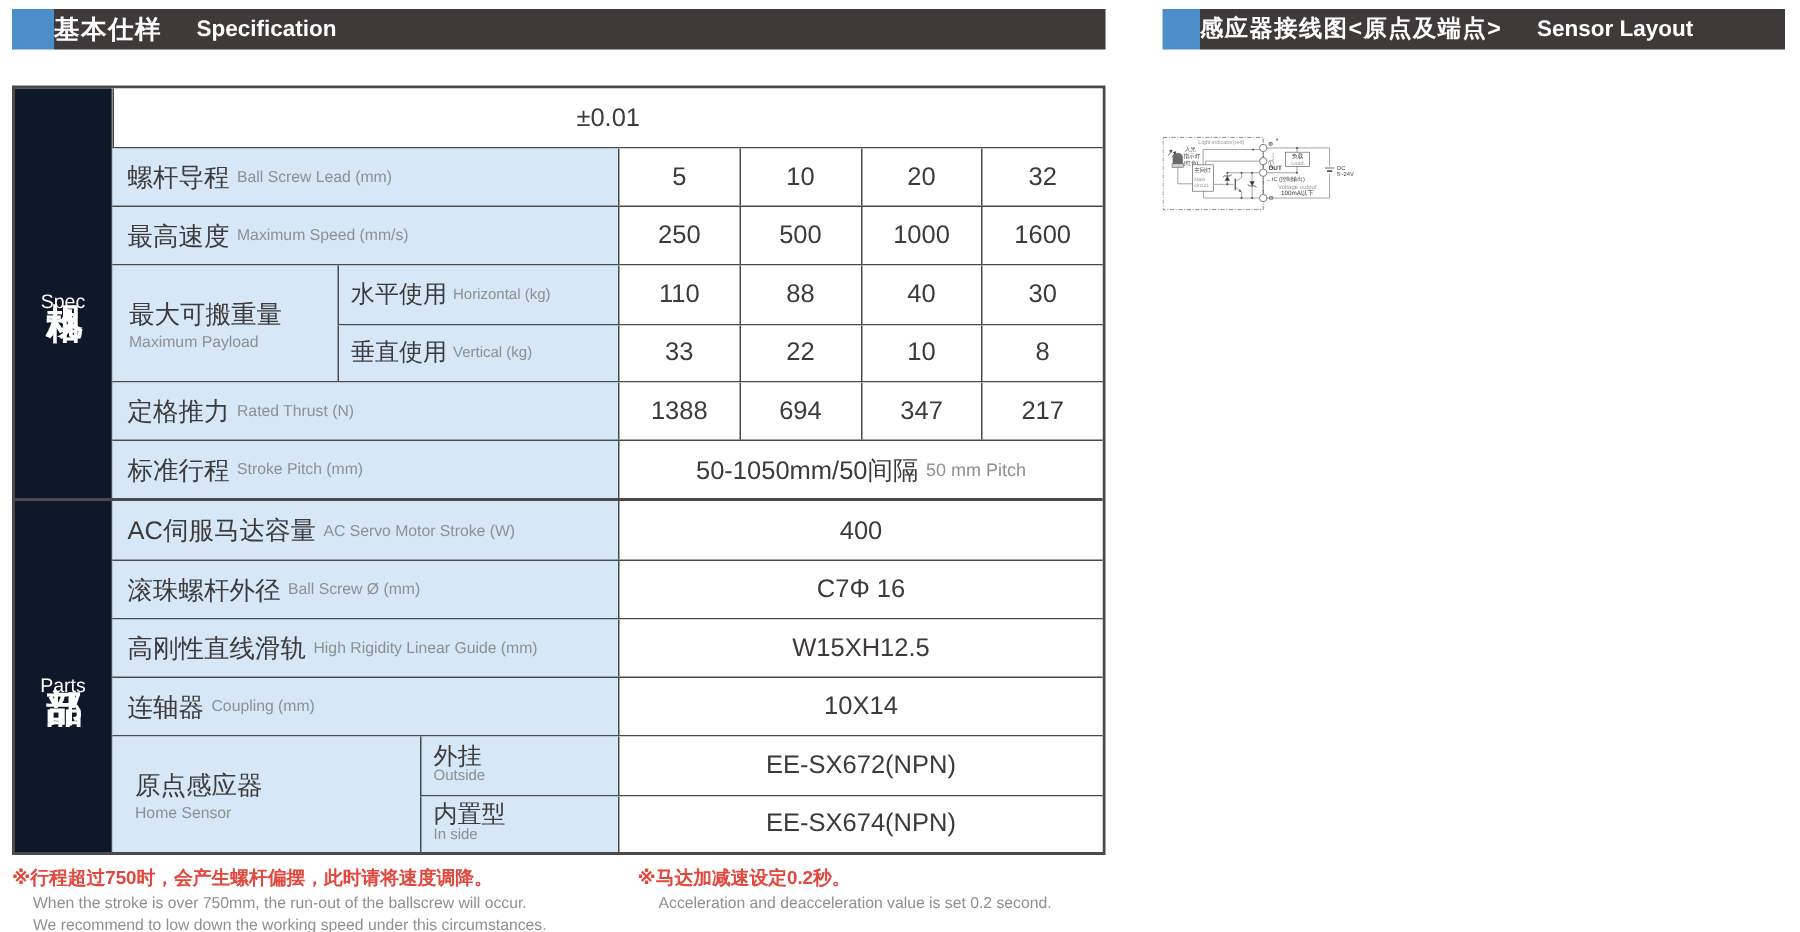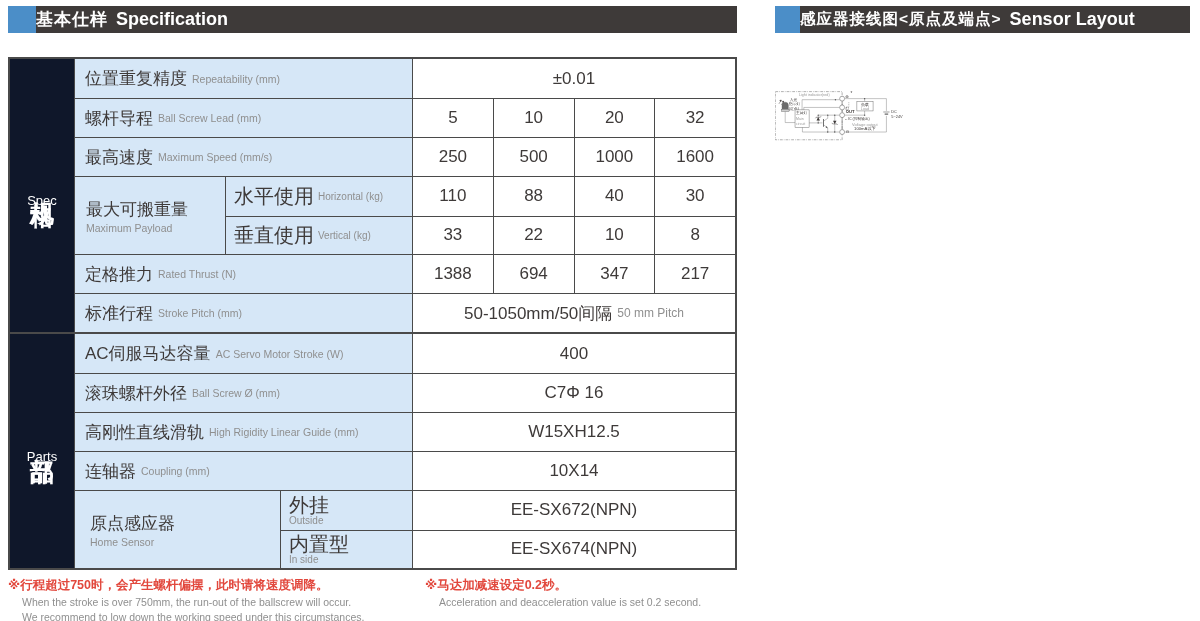--- a/index.html
+++ b/index.html
@@ -5,21 +5,21 @@
   * { margin:0; padding:0; box-sizing:border-box; }
   html,body { width:1200px; height:621px; background:#fff; overflow:hidden;
               font-family:"Liberation Sans","DejaVu Sans",sans-serif; color:#3e3a39; }
   .abs { position:absolute; }
 
   
   .hdr { display:flex; height:27px; }
   .hdr-sq { width:28px; background:#4b8ec8; }
   .hdr-bar { flex:1; background:#3e3a39; color:#fff; display:flex; align-items:center; padding-left:0; }
   .hdr-zh { font-size:17px; font-weight:bold; letter-spacing:1px; }
-  .hdr-en { font-size:18px; font-weight:bold; margin-left:8px; }
+  .hdr-en { font-size:15px; font-weight:bold; margin-left:23px; }
 
   
   .tbl { margin-top:24px; border:2px solid #4a4a4a; width:729px; background:#fff; }
   .sec { display:flex; }
   .sec + .sec { border-top:2px solid #4a4a4a; }
   .sec-col { width:64px; background:#0f172a; display:flex; flex-direction:column;
              align-items:center; justify-content:center; color:#fff; }
   .sec-zh { writing-mode:vertical-rl; text-orientation:upright; font-size:24px; font-weight:bold;
             letter-spacing:3px; line-height:1; }
   .sec-en { font-size:13px; margin-top:4px; }
@@ -36,21 +36,21 @@
        font-size:17px; background:#fff; }
   .v-merged { flex:1; border-left:1px solid #4a4a4a; display:flex; align-items:center; justify-content:center;
        font-size:17px; background:#fff; }
   .v-merged .sub { font-size:12px; color:#8f8f8f; margin-left:5px; }
   .dbl { height:78px; }
   .dbl-right { flex:1; display:flex; flex-direction:column; }
   .subrow { display:flex; height:39px; }
   .sublbl { background:#d6e7f7; border-left:1px solid #4a4a4a; display:flex; align-items:center; padding-left:8px; }
   .sublbl-pay { width:187px; }
   .sublbl-sen { width:132px; flex-direction:column; align-items:flex-start; justify-content:center; line-height:1.05; }
-  .sublbl .zh { font-size:20px; }
+  .sublbl .zh { font-size:16px; }
   .sublbl .en { font-size:10px; color:#8f8f8f; margin-left:4px; }
   .sublbl-sen .en { margin-left:0; }
   .lbl-pay { width:150px;padding-left:11px; }
   .lbl-sen { width:205px;padding-left:15px; }
 
   
   .footnotes { display:flex; margin-top:7px; }
   .fn-left { width:417px; }
   .fn-red { color:#e2483d; font-size:12.5px; font-weight:600; line-height:16px; }
   .fn-gray { color:#8f8f8f; font-size:10.5px; line-height:14.5px; margin-left:14px; margin-top:2px; }
@@ -76,24 +76,20 @@
   <div class="tbl">
 
     <div class="sec">
       <div class="sec-col">
         <div class="sec-zh">规格</div>
         <div class="sec-en">Spec</div>
       </div>
       <div class="sec-rows">
 
         <div class="row">
-          <div class="lbl">
-            <span class="zh">位置重复精度</span>
-            <span class="en">Repeatability (mm)</span>
-          </div>
           <div class="v-merged">
             <span>±0.01</span>
           </div>
         </div>
 
         <div class="row">
           <div class="lbl">
             <span class="zh">螺杆导程</span>
             <span class="en">Ball Screw Lead (mm)</span>
           </div>

